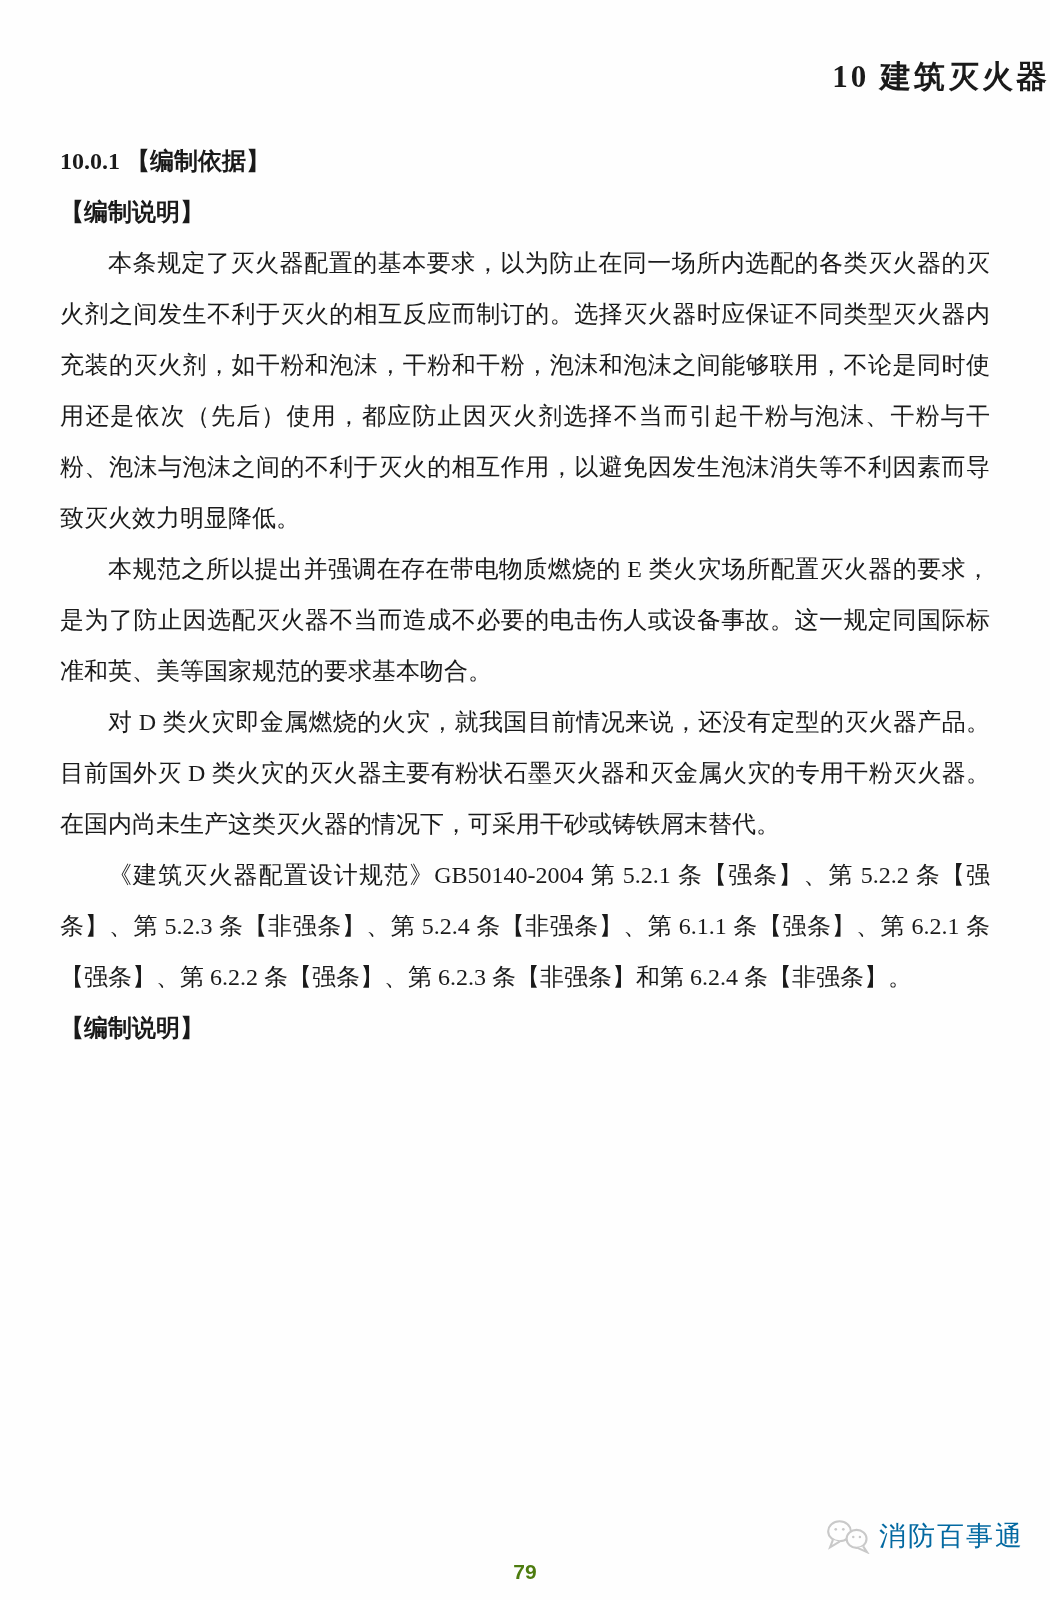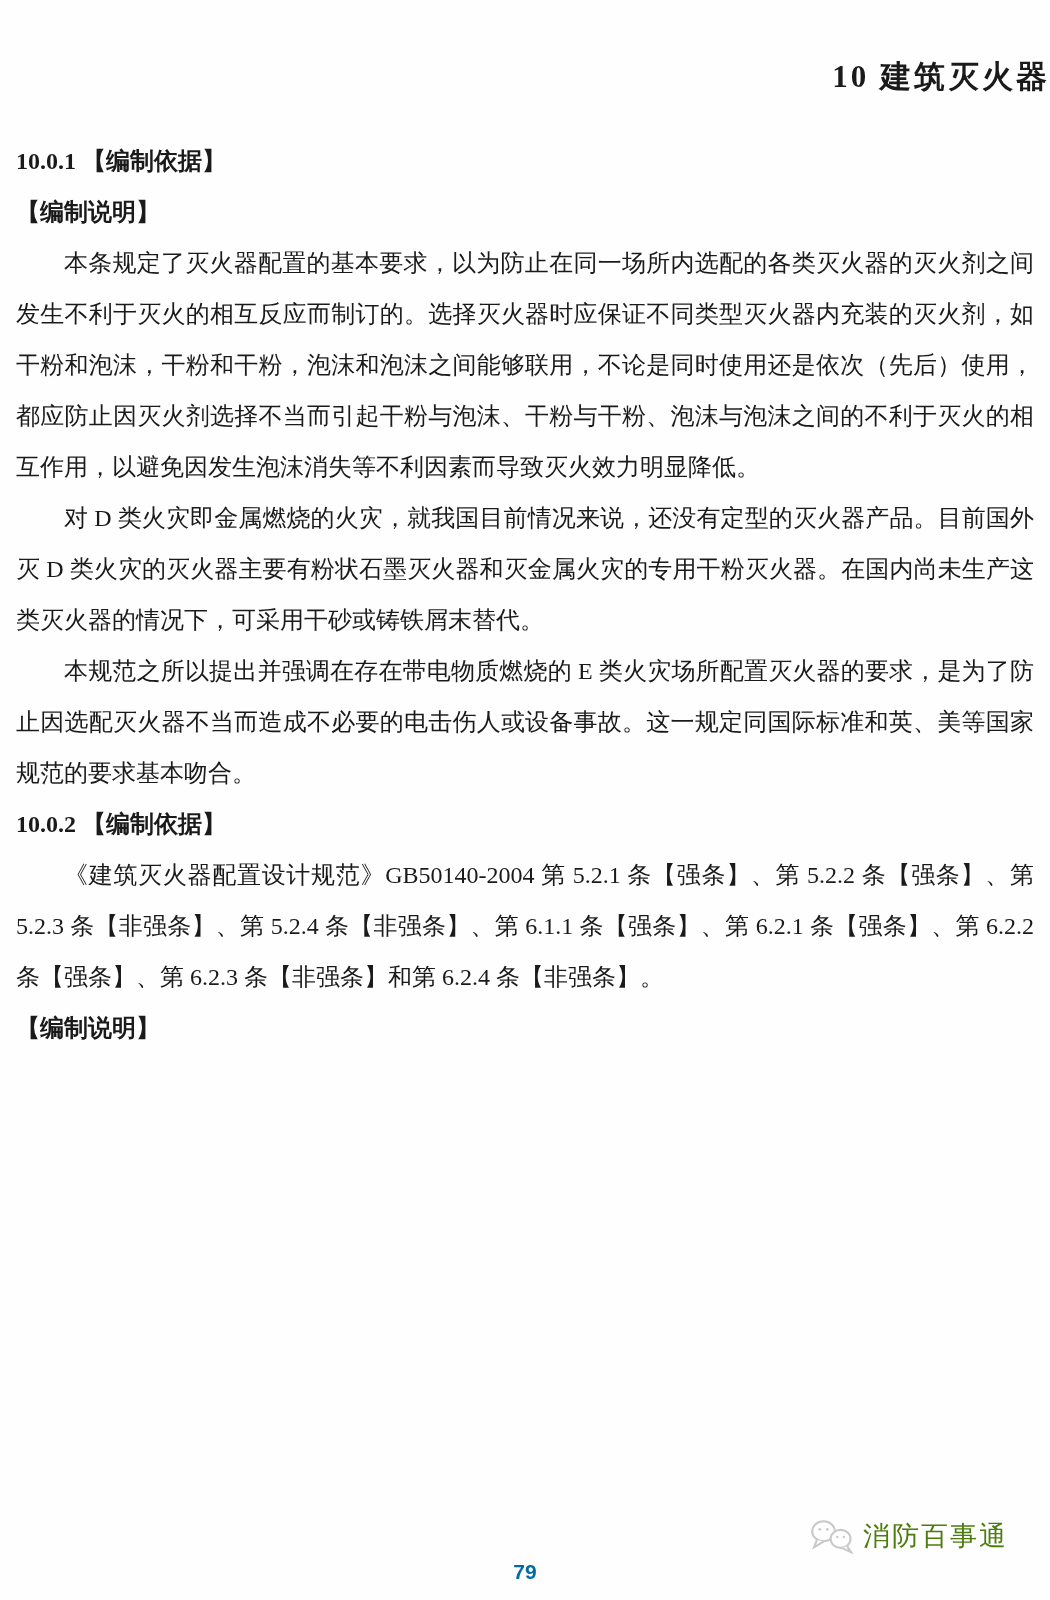--- a/index.html
+++ b/index.html
@@ -18,75 +18,74 @@
     background: #fefefe;
   }
   .doc-title {
     margin: 56px 0 38px 0;
     text-align: right;
     font-weight: bold;
     font-size: 31px;
     letter-spacing: 3px;
   }
   .content {
-    padding: 0 16px;
+    padding: 0 60px;
   }
   .block {
     font-size: 24px;
     line-height: 51px;
     text-align: justify;
     text-justify: inter-ideograph;
     margin: 0;
   }
   .heading {
     font-weight: bold;
     text-align: left;
   }
   .para {
     text-indent: 2em;
   }
   .watermark {
     position: absolute;
     top: 1518px;
-    right: 42px;
+    right: 26px;
     display: flex;
     align-items: center;
     gap: 6px;
-    color: #4d7c0f;
+    color: #0369a1;
     font-family: "Liberation Sans", "DejaVu Sans", sans-serif;
     font-size: 27px;
     letter-spacing: 2px;
   }
   .watermark svg { display: block; }
   .page-num {
     position: absolute;
     left: 0;
     right: 0;
     top: 1560px;
     text-align: center;
     font-family: "Liberation Sans", "DejaVu Sans", sans-serif;
     font-weight: bold;
     font-size: 21px;
-    color: #0369a1;
+    color: #4d7c0f;
   }
 </style>
 </head>
 <body>
 
 <div class="page">
 
   <h1 class="doc-title">10  建筑灭火器</h1>
 
   <div class="content">
     <div class="block heading">10.0.1 【编制依据】</div>
     <div class="block heading">【编制说明】</div>
     <div class="block para">本条规定了灭火器配置的基本要求，以为防止在同一场所内选配的各类灭火器的灭火剂之间发生不利于灭火的相互反应而制订的。选择灭火器时应保证不同类型灭火器内充装的灭火剂，如干粉和泡沫，干粉和干粉，泡沫和泡沫之间能够联用，不论是同时使用还是依次（先后）使用，都应防止因灭火剂选择不当而引起干粉与泡沫、干粉与干粉、泡沫与泡沫之间的不利于灭火的相互作用，以避免因发生泡沫消失等不利因素而导致灭火效力明显降低。</div>
+    <div class="block para">本规范之所以提出并强调在存在带电物质燃烧的 E 类火灾场所配置灭火器的要求，是为了防止因选配灭火器不当而造成不必要的电击伤人或设备事故。这一规定同国际标准和英、美等国家规范的要求基本吻合。</div>
     <div class="block para">对 D 类火灾即金属燃烧的火灾，就我国目前情况来说，还没有定型的灭火器产品。目前国外灭 D 类火灾的灭火器主要有粉状石墨灭火器和灭金属火灾的专用干粉灭火器。在国内尚未生产这类灭火器的情况下，可采用干砂或铸铁屑末替代。</div>
-    <div class="block para">本规范之所以提出并强调在存在带电物质燃烧的 E 类火灾场所配置灭火器的要求，是为了防止因选配灭火器不当而造成不必要的电击伤人或设备事故。这一规定同国际标准和英、美等国家规范的要求基本吻合。</div>
-    <div class="block heading">10.0.2 【编制依据】</div>
     <div class="block para">《建筑灭火器配置设计规范》GB50140-2004 第 5.2.1 条【强条】、第 5.2.2 条【强条】、第 5.2.3 条【非强条】、第 5.2.4 条【非强条】、第 6.1.1 条【强条】、第 6.2.1 条【强条】、第 6.2.2 条【强条】、第 6.2.3 条【非强条】和第 6.2.4 条【非强条】。</div>
     <div class="block heading">【编制说明】</div>
   </div>
 
   <div class="watermark">
     <span>
       <svg width="48" height="36" viewBox="0 0 50 38" fill="none" xmlns="http://www.w3.org/2000/svg">
         <ellipse cx="15" cy="14" rx="12" ry="10.5" stroke="#c9c9c9" stroke-width="2.2"></ellipse>
         <path d="M8 23 L5 31 L15 25" stroke="#c9c9c9" stroke-width="2.2" fill="#fefefe"></path>
         <circle cx="11" cy="12" r="1.4" fill="#c9c9c9"></circle>

